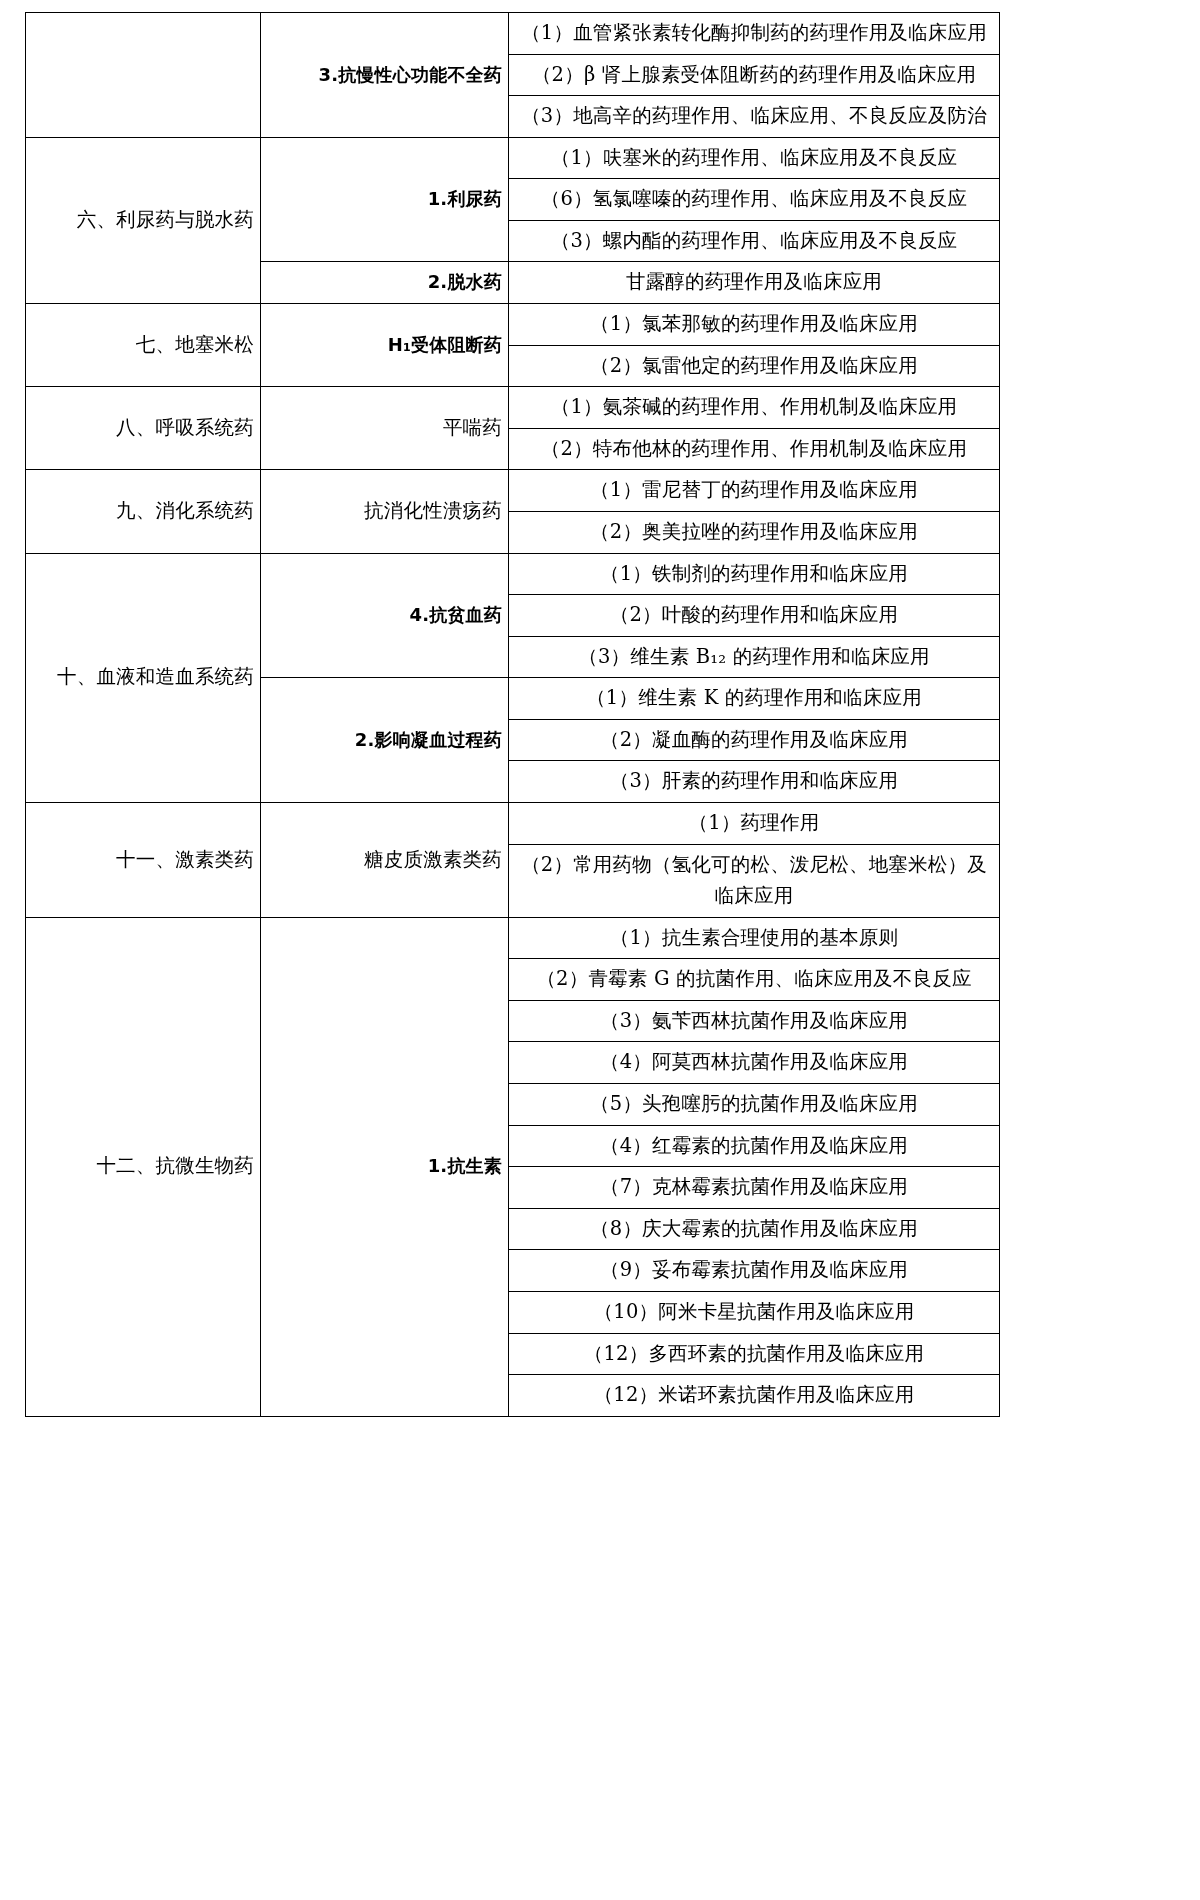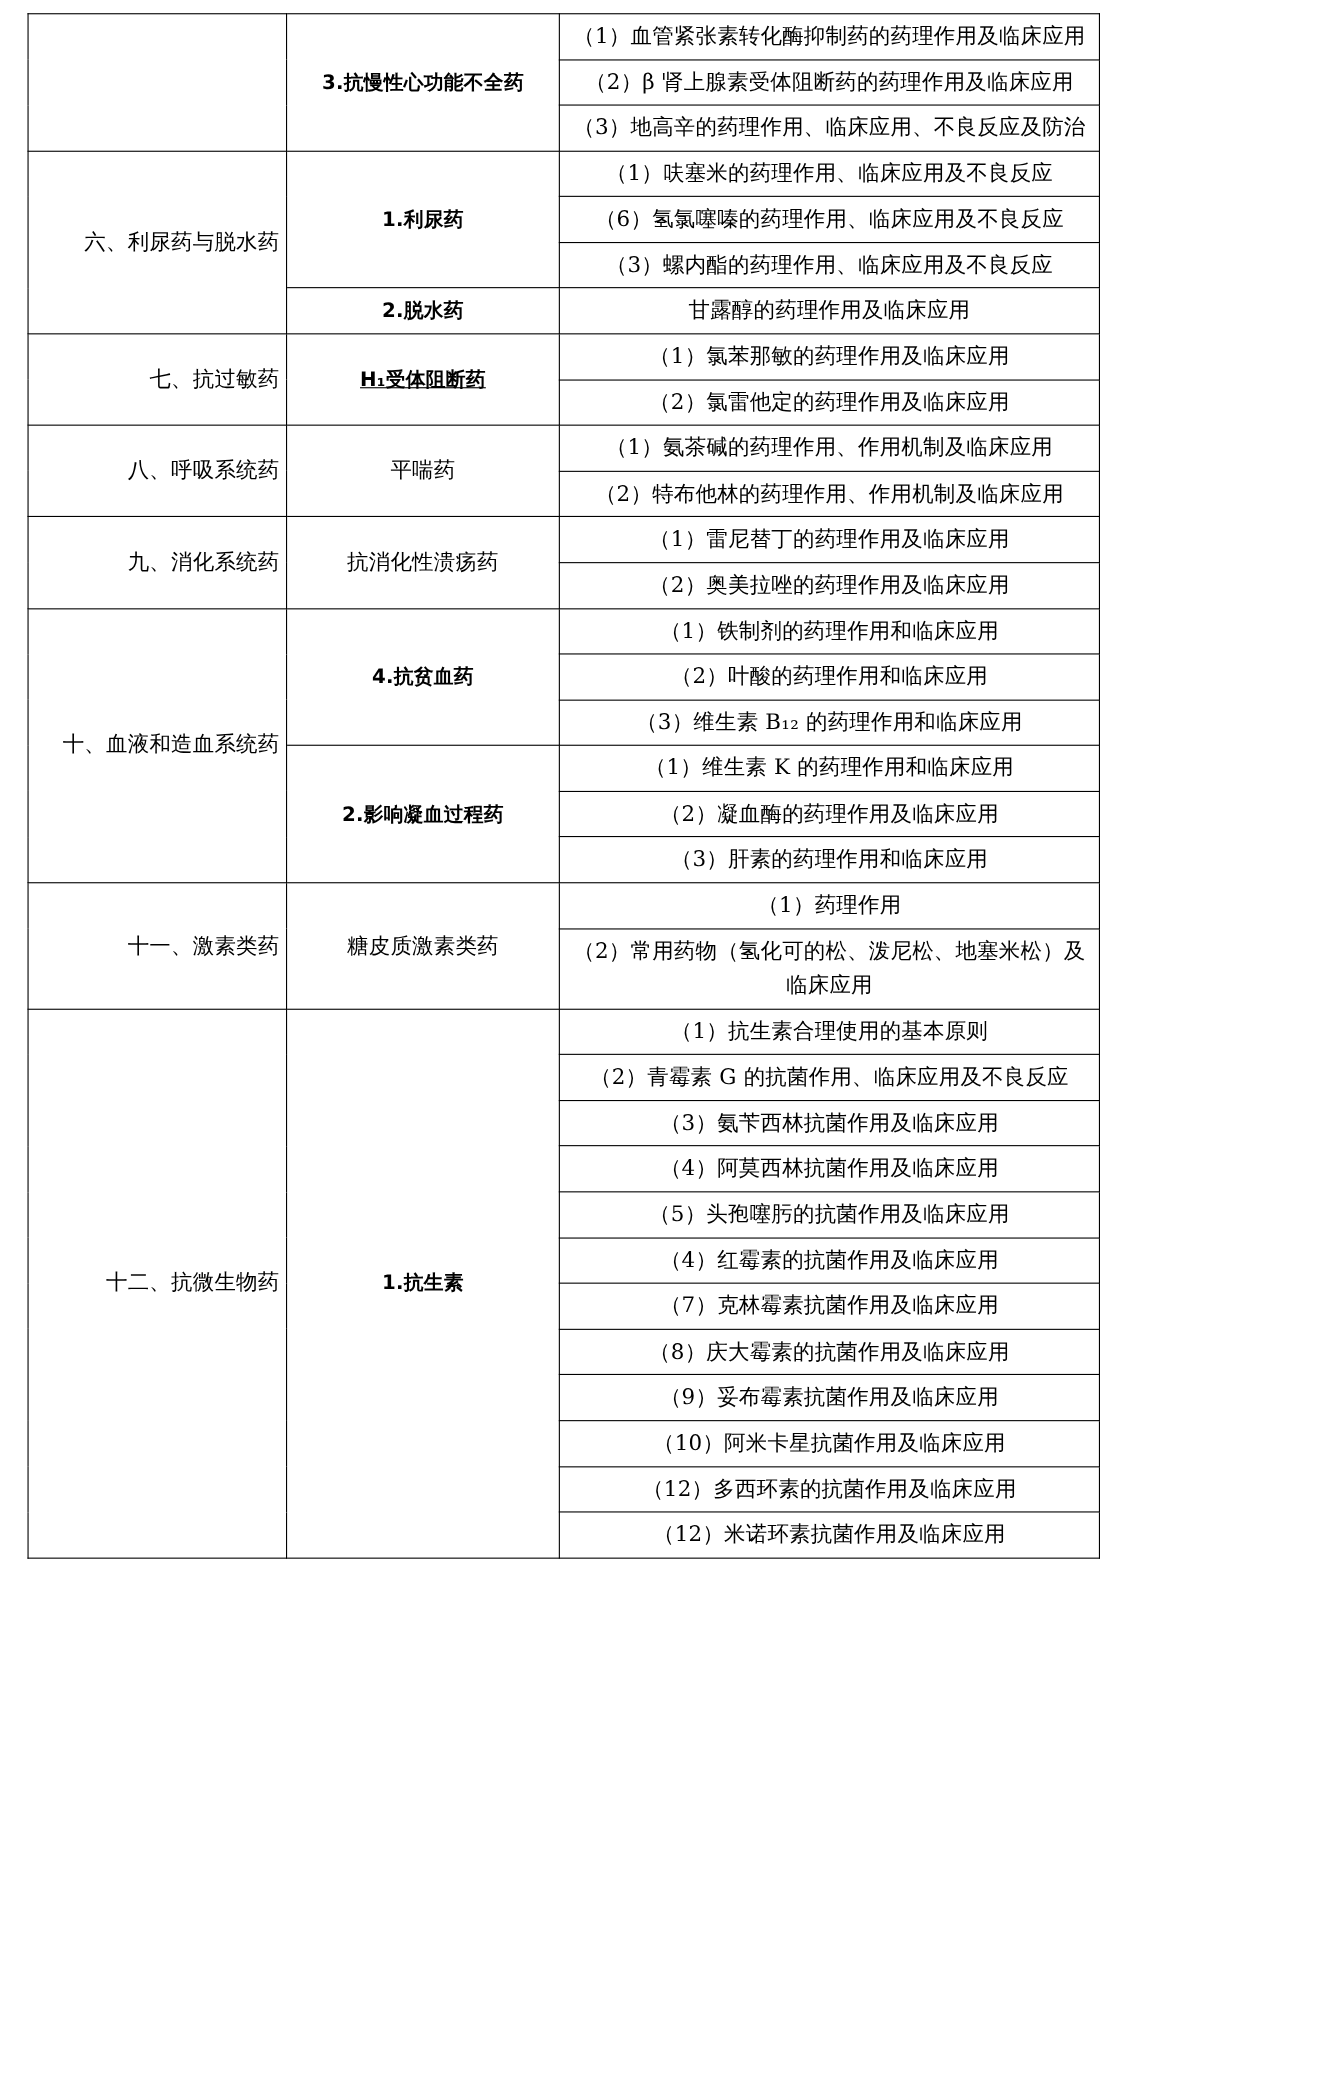--- a/index.html
+++ b/index.html
@@ -34,38 +34,37 @@
     line-height: 1.62;
     letter-spacing: 0.2px;
     font-family: "DejaVu Serif", "Liberation Serif", serif;
   }
   td.col-a {
     width: 222px;
     text-align: right;
   }
   td.col-b {
     width: 235px;
-    text-align: center;
+    text-align: right;
     padding-left: 14px;
   }
   td.col-c {
     width: 478px;
     text-align: center;
     padding-left: 10px;
   }
   .num {
     font-family: "DejaVu Sans", "Liberation Sans", sans-serif;
     font-weight: bold;
     font-size: 18px;
   }
   .hsans {
     font-family: "DejaVu Sans", "Liberation Sans", sans-serif;
     font-weight: bold;
     font-size: 18px;
-    text-decoration: underline;
   }
 </style>
 </head>
 <body>
 
 <div id="sheet">
 <table class="syllabus">
   <tbody>
 
     <tr>
@@ -91,21 +90,21 @@
     <tr>
       <td class="col-c">（3）螺内酯的药理作用、临床应用及不良反应</td>
     </tr>
 
     <tr>
       <td class="col-b"><span class="num">2.脱水药</span></td>
       <td class="col-c">甘露醇的药理作用及临床应用</td>
     </tr>
 
     <tr>
-      <td class="col-a" rowspan="2">七、抗过敏药</td>
+      <td class="col-a" rowspan="2">七、地塞米松</td>
       <td class="col-b" rowspan="2"><span class="hsans">H₁受体阻断药</span></td>
       <td class="col-c">（1）氯苯那敏的药理作用及临床应用</td>
     </tr>
     <tr>
       <td class="col-c">（2）氯雷他定的药理作用及临床应用</td>
     </tr>
 
     <tr>
       <td class="col-a" rowspan="2">八、呼吸系统药</td>
       <td class="col-b" rowspan="2">平喘药</td>

